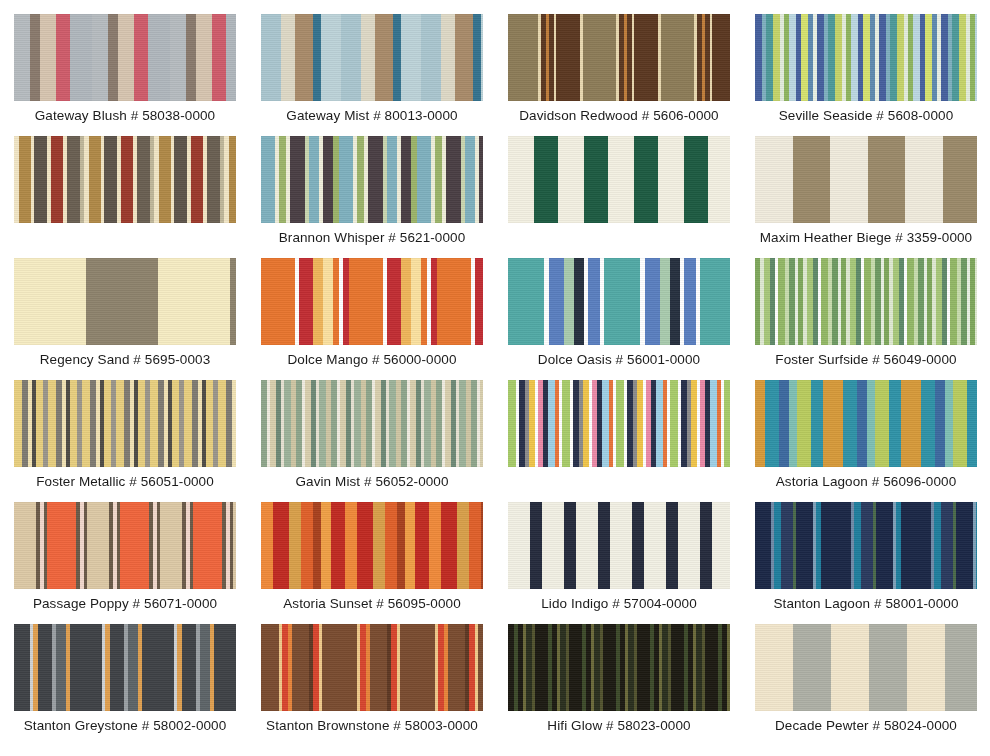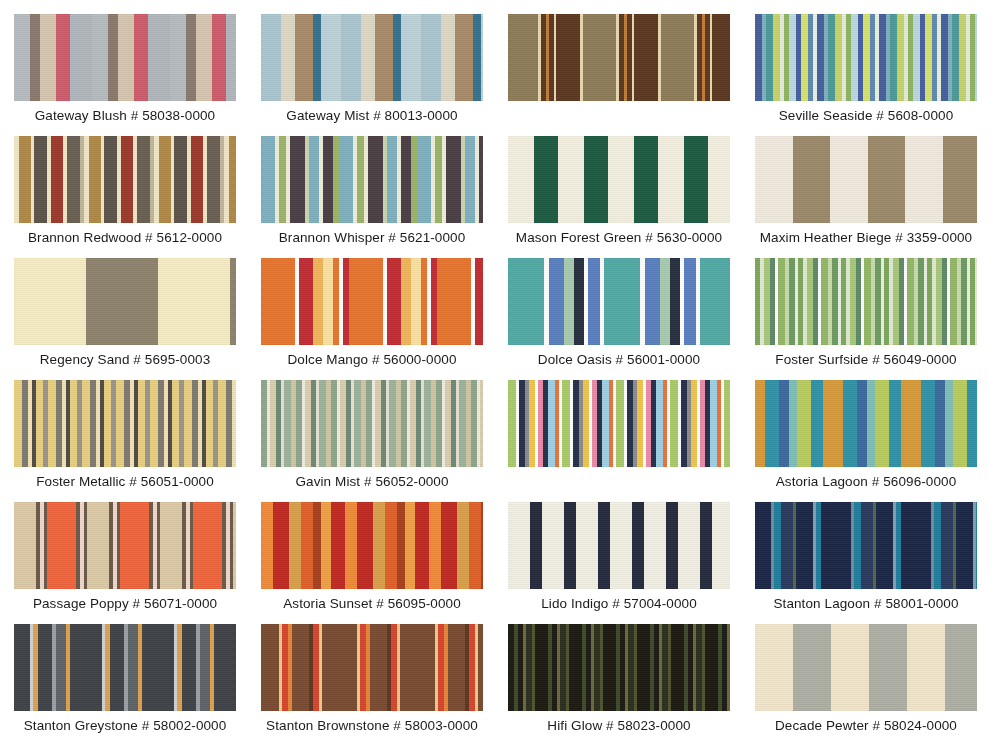--- a/index.html
+++ b/index.html
@@ -74,38 +74,37 @@
       <div class="swatch-cell">
         <div class="swatch-image" style="background-image: repeating-linear-gradient(90deg, rgb(182, 188, 192) 0px, rgb(182, 188, 192) 16px, rgb(138, 122, 109) 16px, rgb(138, 122, 109) 26px, rgb(215, 197, 176) 26px, rgb(215, 197, 176) 42px, rgb(207, 92, 107) 42px, rgb(207, 92, 107) 56px, rgb(176, 183, 189) 56px, rgb(176, 183, 189) 78px); background-color: rgb(185, 190, 194);"></div>
         <div class="swatch-label">Gateway Blush # 58038-0000</div>
       </div>
       <div class="swatch-cell">
         <div class="swatch-image" style="background-image: repeating-linear-gradient(90deg, rgb(170, 198, 207) 0px, rgb(170, 198, 207) 20px, rgb(222, 217, 198) 20px, rgb(222, 217, 198) 34px, rgb(169, 139, 106) 34px, rgb(169, 139, 106) 52px, rgb(53, 115, 143) 52px, rgb(53, 115, 143) 60px, rgb(189, 211, 217) 60px, rgb(189, 211, 217) 80px); background-color: rgb(169, 197, 206);"></div>
         <div class="swatch-label">Gateway Mist # 80013-0000</div>
       </div>
       <div class="swatch-cell">
         <div class="swatch-image" style="background-image: repeating-linear-gradient(90deg, rgb(141, 124, 88) 0px, rgb(141, 124, 88) 30px, rgb(233, 217, 176) 30px, rgb(233, 217, 176) 33px, rgb(91, 56, 33) 33px, rgb(91, 56, 33) 38px, rgb(192, 125, 58) 38px, rgb(192, 125, 58) 41px, rgb(91, 56, 33) 41px, rgb(91, 56, 33) 46px, rgb(233, 217, 176) 46px, rgb(233, 217, 176) 48px, rgb(91, 56, 33) 48px, rgb(91, 56, 33) 72px, rgb(233, 217, 176) 72px, rgb(233, 217, 176) 75px, rgb(141, 124, 88) 75px, rgb(141, 124, 88) 78px); background-color: rgb(142, 125, 88);"></div>
+        <div class="swatch-label">Davidson Redwood # 5606-0000</div>
       </div>
       <div class="swatch-cell">
         <div class="swatch-image" style="background-image: repeating-linear-gradient(90deg, rgb(70, 96, 158) 0px, rgb(70, 96, 158) 7px, rgb(127, 176, 192) 7px, rgb(127, 176, 192) 11px, rgb(78, 154, 154) 11px, rgb(78, 154, 154) 18px, rgb(198, 212, 106) 18px, rgb(198, 212, 106) 25px, rgb(227, 236, 220) 25px, rgb(227, 236, 220) 29px, rgb(143, 181, 95) 29px, rgb(143, 181, 95) 34px, rgb(188, 216, 226) 34px, rgb(188, 216, 226) 41px, rgb(70, 96, 158) 41px, rgb(70, 96, 158) 46px, rgb(214, 226, 111) 46px, rgb(214, 226, 111) 53px, rgb(95, 138, 176) 53px, rgb(95, 138, 176) 58px, rgb(233, 240, 228) 58px, rgb(233, 240, 228) 62px); background-color: rgb(70, 96, 158);"></div>
         <div class="swatch-label">Seville Seaside # 5608-0000</div>
       </div>
     </div>
     <div class="swatch-row">
       <div class="swatch-cell">
         <div class="swatch-image" style="background-image: repeating-linear-gradient(90deg, rgb(242, 230, 198) 0px, rgb(242, 230, 198) 5px, rgb(176, 137, 71) 5px, rgb(176, 137, 71) 17px, rgb(242, 230, 198) 17px, rgb(242, 230, 198) 20px, rgb(93, 84, 74) 20px, rgb(93, 84, 74) 33px, rgb(242, 230, 198) 33px, rgb(242, 230, 198) 37px, rgb(156, 58, 44) 37px, rgb(156, 58, 44) 49px, rgb(242, 230, 198) 49px, rgb(242, 230, 198) 53px, rgb(106, 95, 82) 53px, rgb(106, 95, 82) 66px, rgb(192, 183, 154) 66px, rgb(192, 183, 154) 70px); background-color: rgb(156, 58, 44);"></div>
-        <div class="swatch-label">Brannon Redwood # 5612-0000</div>
       </div>
       <div class="swatch-cell">
         <div class="swatch-image" style="background-image: repeating-linear-gradient(90deg, rgb(127, 177, 191) 0px, rgb(127, 177, 191) 14px, rgb(239, 238, 218) 14px, rgb(239, 238, 218) 18px, rgb(156, 180, 106) 18px, rgb(156, 180, 106) 25px, rgb(239, 238, 218) 25px, rgb(239, 238, 218) 29px, rgb(74, 63, 68) 29px, rgb(74, 63, 68) 44px, rgb(201, 214, 176) 44px, rgb(201, 214, 176) 48px, rgb(127, 177, 191) 48px, rgb(127, 177, 191) 58px, rgb(239, 238, 218) 58px, rgb(239, 238, 218) 62px, rgb(74, 63, 68) 62px, rgb(74, 63, 68) 72px, rgb(156, 180, 106) 72px, rgb(156, 180, 106) 78px); background-color: rgb(127, 177, 191);"></div>
         <div class="swatch-label">Brannon Whisper # 5621-0000</div>
       </div>
       <div class="swatch-cell">
         <div class="swatch-image" style="background-image: repeating-linear-gradient(90deg, rgb(243, 240, 226) 0px, rgb(243, 240, 226) 26px, rgb(29, 91, 66) 26px, rgb(29, 91, 66) 50px); background-color: rgb(29, 91, 66);"></div>
-        <div class="swatch-label">Mason Forest Green # 5630-0000</div>
       </div>
       <div class="swatch-cell">
         <div class="swatch-image" style="background-image: repeating-linear-gradient(90deg, rgb(240, 235, 221) 0px, rgb(240, 235, 221) 38px, rgb(155, 138, 106) 38px, rgb(155, 138, 106) 75px); background-color: rgb(155, 138, 106);"></div>
         <div class="swatch-label">Maxim Heather Biege # 3359-0000</div>
       </div>
     </div>
     <div class="swatch-row">
       <div class="swatch-cell">
         <div class="swatch-image" style="background-image: repeating-linear-gradient(90deg, rgb(246, 236, 195) 0px, rgb(246, 236, 195) 72px, rgb(142, 131, 109) 72px, rgb(142, 131, 109) 144px); background-color: rgb(142, 131, 109);"></div>
         <div class="swatch-label">Regency Sand # 5695-0003</div>

